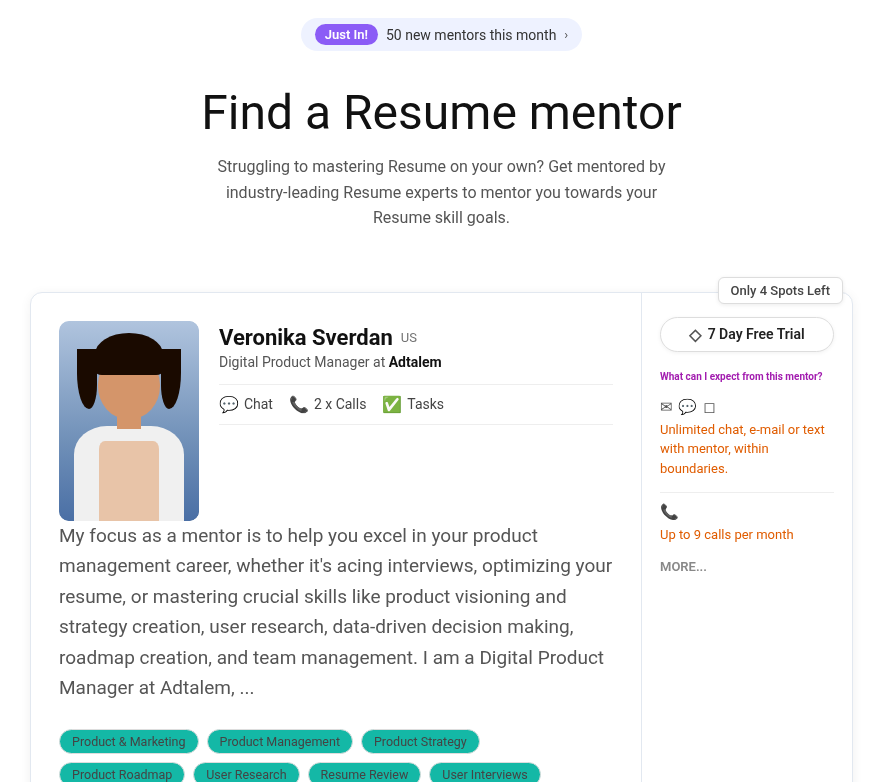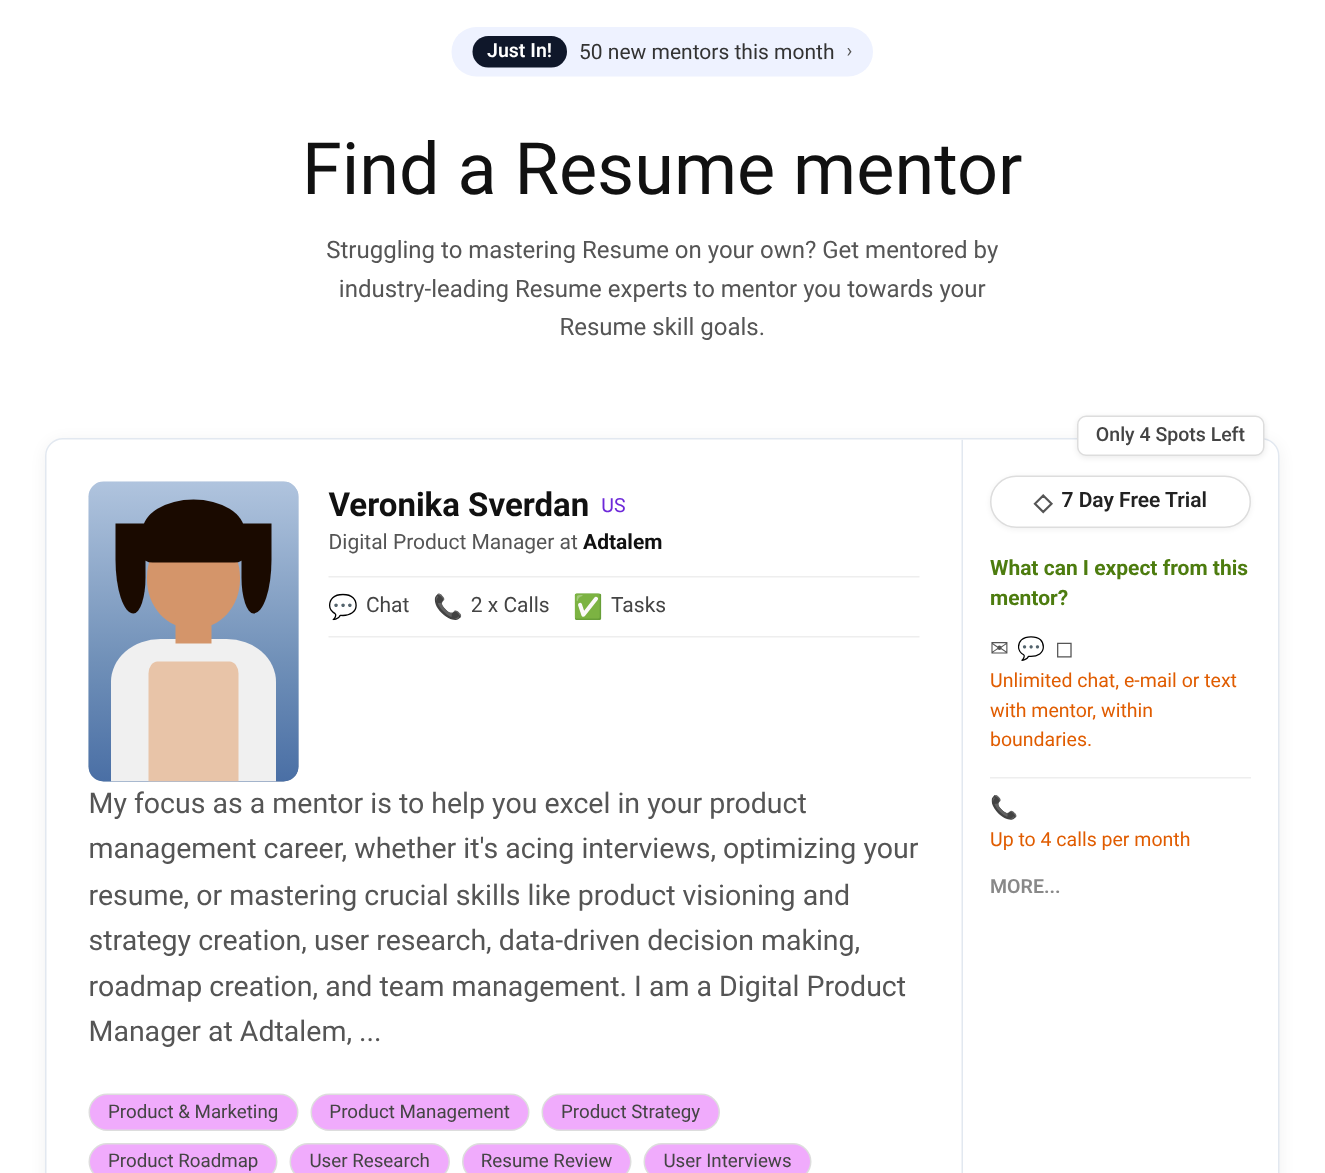--- a/index.html
+++ b/index.html
@@ -22,21 +22,21 @@
       display: flex;
       align-items: center;
       background: #eef2ff;
       border-radius: 20px;
       padding: 6px 14px;
       gap: 8px;
       font-size: 14px;
       color: #333;
     }
     .banner-just-in {
-      background: #0f172a;
+      background: #8b5cf6;
       color: #fff;
       border-radius: 12px;
       padding: 3px 10px;
       font-size: 13px;
       font-weight: 600;
     }
     .banner-chevron {
       color: #555;
       font-size: 13px;
     }
@@ -99,21 +99,21 @@
       gap: 8px;
       margin-bottom: 4px;
     }
     .mentor-name {
       font-size: 22px;
       font-weight: 700;
       color: #111;
     }
     .mentor-country {
       font-size: 13px;
-      color: #6d28d9;
+      color: #737373;
       font-weight: 400;
     }
     .mentor-role {
       font-size: 14px;
       color: #555;
       margin-bottom: 14px;
     }
     .mentor-role strong {
       color: #111;
       font-weight: 700;
@@ -152,21 +152,21 @@
       flex-wrap: wrap;
       gap: 8px;
       margin-bottom: 10px;
     }
     .tag {
       border: 1px solid #ddd;
       border-radius: 20px;
       padding: 4px 12px;
       font-size: 12.5px;
       color: #444;
-      background: #f0abfc;
+      background: #14b8a6;
     }
 
     
     .card-bottom {
       display: flex;
       align-items: center;
       justify-content: space-between;
       padding: 16px 28px 20px;
       border-top: 1px solid #eee;
       margin-top: 8px;
@@ -218,23 +218,23 @@
       color: #222;
       margin-bottom: 18px;
       box-shadow: 0 1px 4px rgba(0,0,0,0.06);
     }
     .trial-icon {
       font-size: 16px;
       color: #555;
     }
 
     .sidebar-question {
-      font-size: 14px;
+      font-size: 10px;
       font-weight: 700;
-      color: #4d7c0f;
+      color: #a21caf;
       margin-bottom: 14px;
       line-height: 1.4;
     }
 
     .sidebar-feature {
       margin-bottom: 14px;
     }
     .sidebar-icons-row {
       display: flex;
       gap: 6px;
@@ -412,20 +412,20 @@
         </div>
         <div class="sidebar-feature-text">Unlimited chat, e-mail or text with mentor, within boundaries.</div>
       </div>
 
       <hr class="sidebar-divider">
 
       <div class="sidebar-feature">
         <div class="sidebar-icons-row">
           <span>📞</span>
         </div>
-        <div class="sidebar-feature-text">Up to 4 calls per month</div>
+        <div class="sidebar-feature-text">Up to 9 calls per month</div>
       </div>
 
       <div class="sidebar-more">MORE...</div>
     </div>
 
   </div>
 </div>
 
 </body></html>

